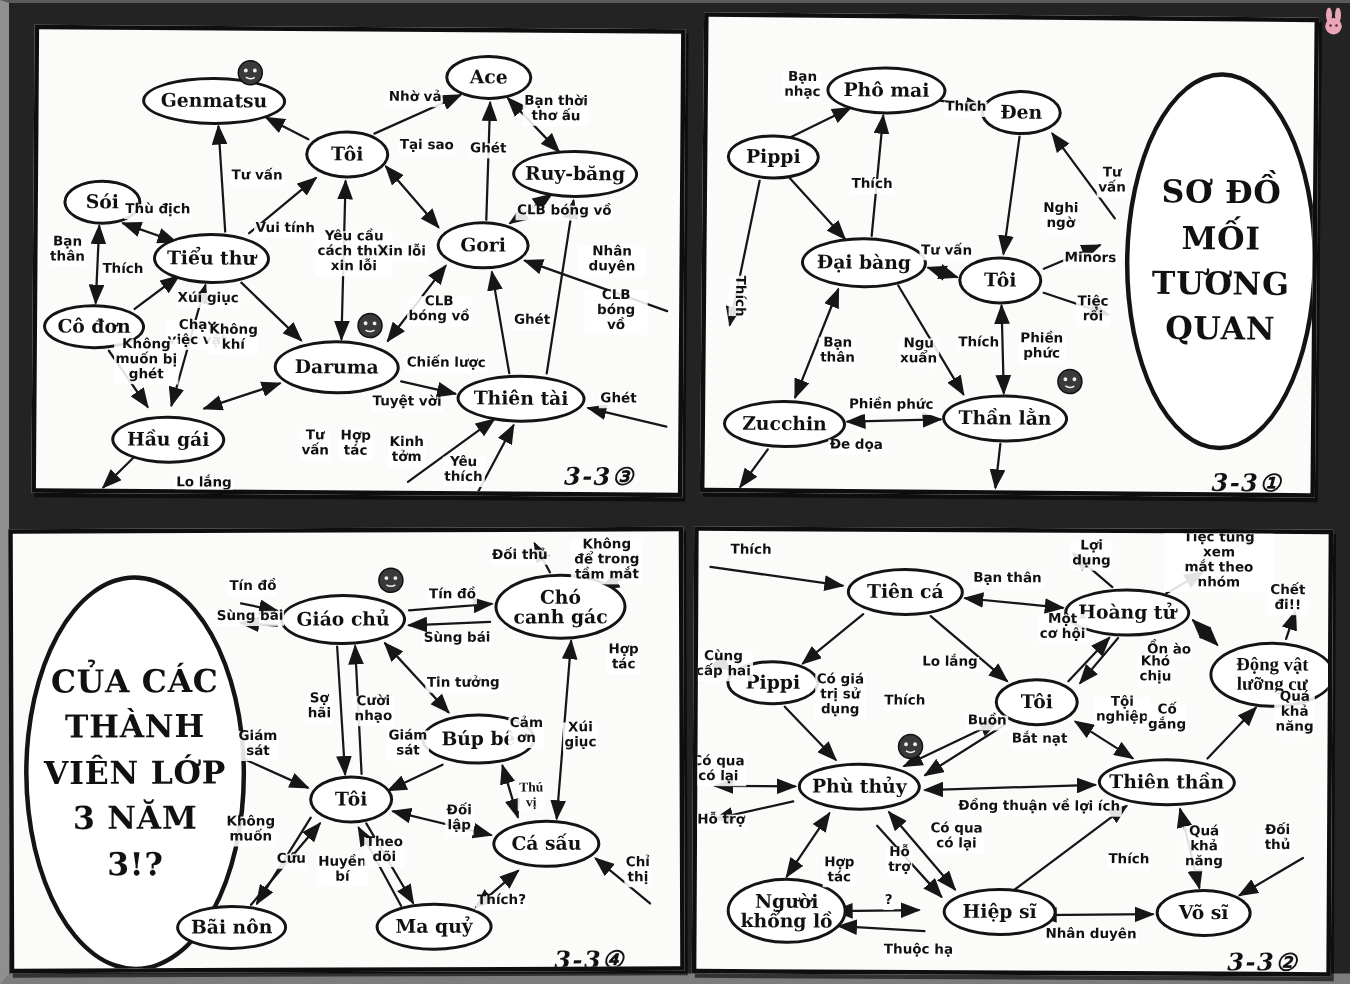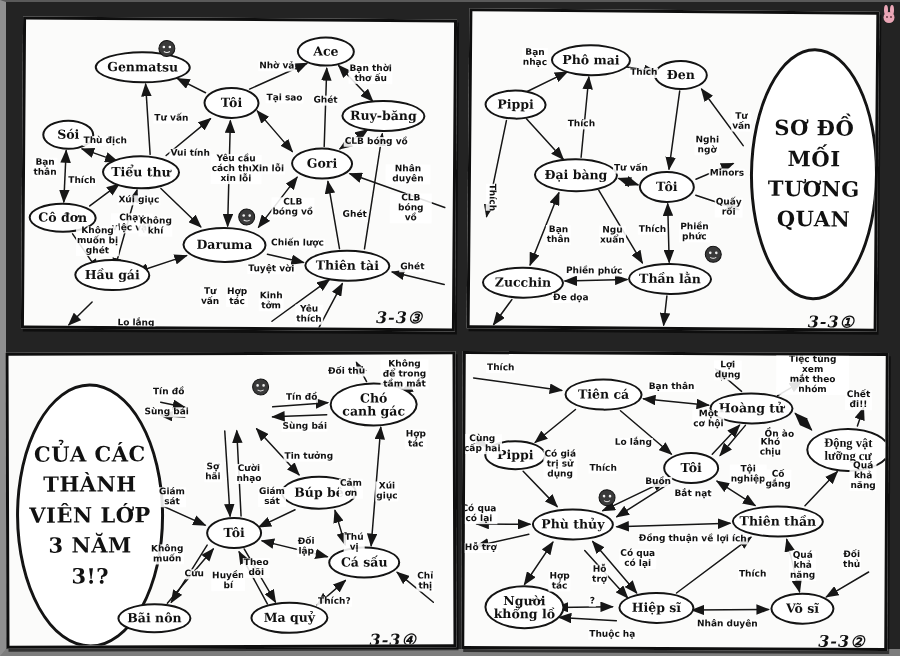--- a/index.html
+++ b/index.html
@@ -73,21 +73,21 @@
     <div class="marker">3-3③</div>
   <div class="node" style="left: 69px; top: 31px; width: 96px; height: 32px;">Genmatsu</div>
       <div class="node" style="left: 271px; top: 15px; width: 58px; height: 30px;">Ace</div>
       <div class="node" style="left: 178px; top: 66px; width: 56px; height: 32px;">Tôi</div>
       <div class="node" style="left: 316px; top: 78px; width: 84px; height: 32px;">Ruy-băng</div>
       <div class="node" style="left: 17px; top: 100px; width: 52px; height: 30px;">Sói</div>
       <div class="node" style="left: 77px; top: 135px; width: 78px; height: 34px;">Tiểu thư</div>
       <div class="node" style="left: 266px; top: 126px; width: 62px; height: 32px;">Gori</div>
       <div class="node" style="left: 4px; top: 183px; width: 68px; height: 30px;">Cô đơn</div>
       <div class="node" style="left: 158px; top: 206px; width: 84px; height: 36px;">Daruma</div>
-      <div class="node" style="left: 50px; top: 239px; width: 76px; height: 32px;">Hầu gái</div>
+      <div class="node" style="left: 50px; top: 257px; width: 76px; height: 32px;">Hầu gái</div>
       <div class="node" style="left: 280px; top: 228px; width: 86px; height: 32px;">Thiên tài</div>
       <div class="edge-label" style="left: 251px; top: 45px;">Nhờ vả</div>
       <div class="edge-label" style="left: 345px; top: 52px;">Bạn thời
 thơ ấu</div>
       <div class="edge-label" style="left: 259px; top: 77px;">Tại sao</div>
       <div class="edge-label" style="left: 300px; top: 79px;">Ghét</div>
       <div class="edge-label" style="left: 146px; top: 98px;">Tư vấn</div>
       <div class="edge-label" style="left: 351px; top: 120px;">CLB bóng vồ</div>
       <div class="edge-label" style="left: 80px; top: 121px;">Thù địch</div>
       <div class="edge-label" style="left: 165px; top: 133px;">Vui tính</div>
@@ -180,21 +180,21 @@
       <div class="edge-label" style="left: 63px; top: 46px;">Bạn
 nhạc</div>
       <div class="edge-label" style="left: 172px; top: 60px;">Thích</div>
       <div class="edge-label" style="left: 110px; top: 112px;">Thích</div>
       <div class="edge-label" style="left: 236px; top: 132px;">Nghi
 ngờ</div>
       <div class="edge-label" style="left: 270px; top: 108px;">Tư
 vấn</div>
       <div class="edge-label" style="left: 160px; top: 156px;">Tư vấn</div>
       <div class="edge-label" style="left: 256px; top: 160px;">Minors</div>
-      <div class="edge-label" style="left: 258px; top: 194px;">Quấy
+      <div class="edge-label" style="left: 258px; top: 194px;">Tiệc
 rối</div>
       <div class="edge-label vert" style="left: 21px; top: 186px;">Thích</div>
       <div class="edge-label" style="left: 88px; top: 223px;">Bạn
 thân</div>
       <div class="edge-label" style="left: 142px; top: 223px;">Ngu
 xuẩn</div>
       <div class="edge-label" style="left: 182px; top: 217px;">Thích</div>
       <div class="edge-label" style="left: 224px; top: 219px;">Phiền
 phức</div>
       <div class="edge-label" style="left: 124px; top: 259px;">Phiền phức</div>
@@ -237,20 +237,21 @@
         <line x1="198" y1="190" x2="162" y2="247" class="arrow" marker-end="url(#ah2)"></line>
         <line x1="308" y1="250" x2="336" y2="226" class="arrow" marker-end="url(#ah2)" marker-start="url(#ah2s)"></line>
         <line x1="424" y1="248" x2="388" y2="218" class="arrow" marker-end="url(#ah2)"></line>
       </svg>
     <div class="marker">3-3④</div>
   <div class="node big" style="left: 7px; top: 28px; width: 148px; height: 264px;">CỦA CÁC
 THÀNH
 VIÊN LỚP
 3 NĂM
 3!?</div>
+      <div class="node" style="left: 178px; top: 41px; width: 84px; height: 34px;">Giáo chủ</div>
       <div class="node" style="left: 321px; top: 28px; width: 88px; height: 44px;">Chó
 canh gác</div>
       <div class="node" style="left: 272px; top: 121px; width: 76px; height: 34px;">Búp bê</div>
       <div class="node" style="left: 197px; top: 162px; width: 56px; height: 32px;">Tôi</div>
       <div class="node" style="left: 319px; top: 192px; width: 72px; height: 32px;">Cá sấu</div>
       <div class="node" style="left: 241px; top: 247px; width: 78px; height: 32px;">Ma quỷ</div>
       <div class="node" style="left: 108px; top: 248px; width: 74px; height: 30px;">Bãi nôn</div>
       <div class="edge-label" style="left: 160px; top: 37px;">Tín đồ</div>
       <div class="edge-label" style="left: 158px; top: 57px;">Sùng bái</div>
       <div class="edge-label" style="left: 293px; top: 43px;">Tín đồ</div>
@@ -266,21 +267,21 @@
 nhạo</div>
       <div class="edge-label" style="left: 300px; top: 102px;">Tin tưởng</div>
       <div class="edge-label" style="left: 163px; top: 142px;">Giám
 sát</div>
       <div class="edge-label" style="left: 263px; top: 142px;">Giám
 sát</div>
       <div class="edge-label" style="left: 342px; top: 134px;">Cảm
 ơn</div>
       <div class="edge-label" style="left: 378px; top: 137px;">Xúi
 giục</div>
-      <div class="edge-label" style="left: 345px; top: 188px;">Thú
+      <div class="edge-label" style="left: 345px; top: 176px; font-family: Liberation Serif, serif;">Thú
 vị</div>
       <div class="edge-label" style="left: 297px; top: 192px;">Đối
 lập</div>
       <div class="edge-label" style="left: 158px; top: 199px;">Không
 muốn</div>
       <div class="edge-label" style="left: 185px; top: 219px;">Cứu</div>
       <div class="edge-label" style="left: 219px; top: 226px;">Huyền
 bí</div>
       <div class="edge-label" style="left: 247px; top: 213px;">Theo
 dõi</div>
@@ -338,21 +339,21 @@
   <div class="node" style="left: 99px; top: 24px; width: 78px; height: 32px;">Tiên cá</div>
       <div class="node" style="left: 244px; top: 37px; width: 84px; height: 32px;">Hoàng tử</div>
       <div class="node" style="left: 19px; top: 86px; width: 62px; height: 30px;">Pippi</div>
       <div class="node" style="left: 198px; top: 97px; width: 56px; height: 32px;">Tôi</div>
       <div class="node" style="left: 341px; top: 72px; width: 84px; height: 44px; font-family: Liberation Serif, serif;">Động vật
 lưỡng cư</div>
       <div class="node" style="left: 67px; top: 154px; width: 82px; height: 32px;">Phù thủy</div>
       <div class="node" style="left: 267px; top: 150px; width: 92px; height: 32px;">Thiên thần</div>
       <div class="node" style="left: 20px; top: 231px; width: 80px; height: 44px;">Người
 khổng lồ</div>
-      <div class="node" style="left: 154px; top: 237px; width: 76px; height: 32px; text-align: center;">Hiệp sĩ</div>
+      <div class="node" style="left: 164px; top: 237px; width: 76px; height: 32px; text-align: center;">Hiệp sĩ</div>
       <div class="node" style="left: 306px; top: 237px; width: 64px; height: 32px;">Võ sĩ</div>
       <div class="edge-label" style="left: 35px; top: 14px;">Thích</div>
       <div class="edge-label" style="left: 262px; top: 15px;">Lợi
 dụng</div>
       <div class="edge-label" style="left: 206px; top: 32px;">Bạn thân</div>
       <div class="edge-label" style="left: 347px; top: 19px;">Tiệc tùng xem
 mắt theo nhóm</div>
       <div class="edge-label" style="left: 393px; top: 44px;">Chết đi!!</div>
       <div class="edge-label" style="left: 243px; top: 64px;">Một
 cơ hội</div>

